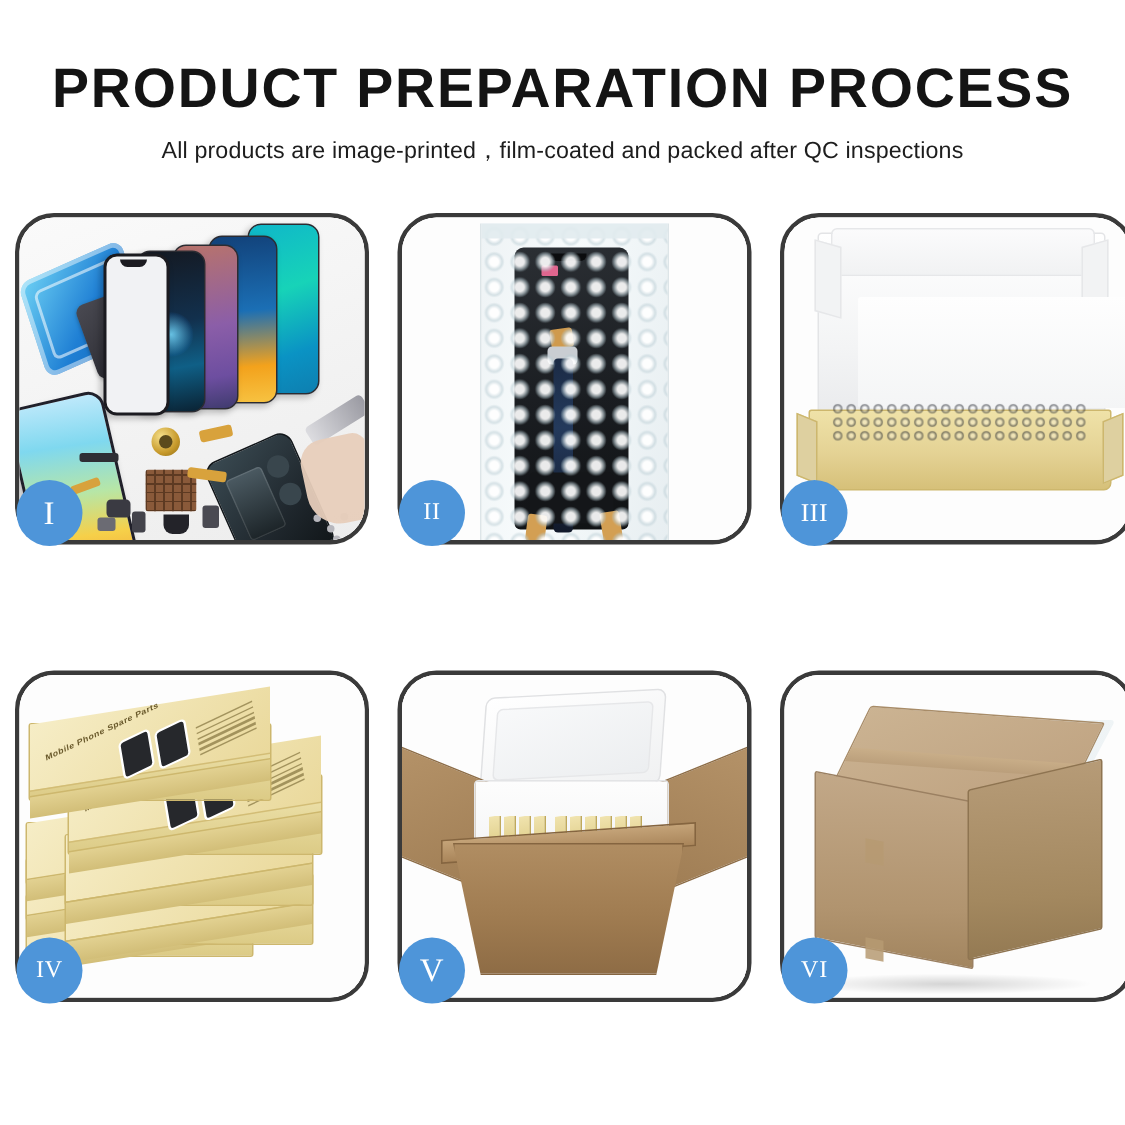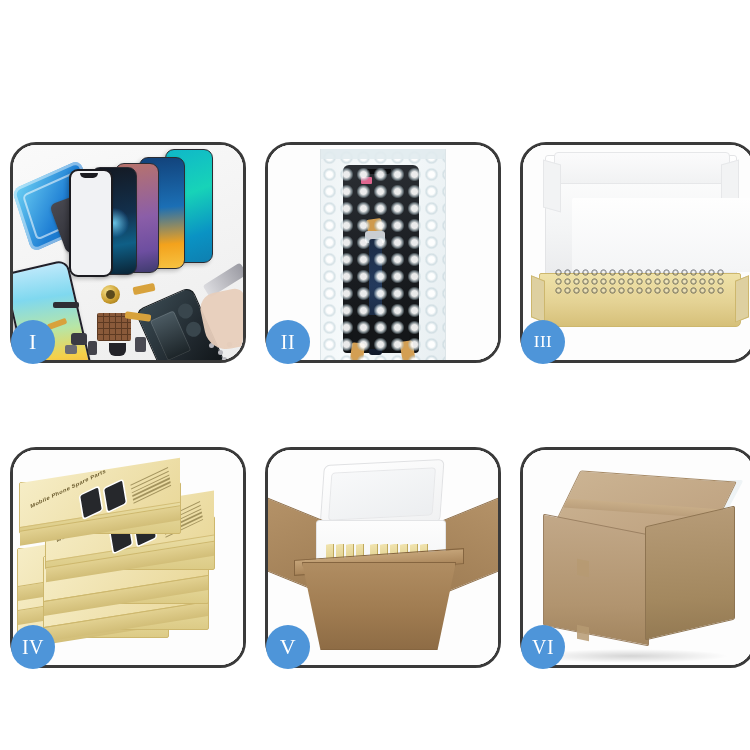--- a/index.html
+++ b/index.html
@@ -37,21 +37,21 @@
     background:#fff;
   }
   .badge{
     position:absolute;left:-2px;bottom:-4px;width:44px;height:44px;
     border-radius:50%;background:#4e95d9;color:#ffffff;
     display:flex;align-items:center;justify-content:center;
     font-family:"Liberation Serif","DejaVu Serif",serif;
     font-size:22px;letter-spacing:.5px;z-index:8;
   }
   .badge.w3{font-size:17px;}
-  .badge.w2{font-size:20px;}
+  .badge.w2{font-size:16px;}
 
   
   .p1{background:#f7f7f7;}
   .p1-bg{position:absolute;inset:0;background:linear-gradient(160deg,#fafafa,#f2f2f2 60%,#ededed);}
   .adh{
     position:absolute;left:6px;top:28px;width:74px;height:66px;
     background:linear-gradient(135deg,#6fd3f5,#1f7fd4 55%,#0e63b4);
     border-radius:8px;transform:rotate(-18deg) skewY(-6deg);
     box-shadow:inset 0 0 0 3px rgba(255,255,255,.45);
   }
@@ -313,20 +313,24 @@
   .shadow6{
     position:absolute;left:10px;bottom:2px;width:196px;height:14px;
     background:radial-gradient(ellipse at 50% 50%,rgba(0,0,0,.16),transparent 70%);
   }
 </style>
 </head>
 <body>
 
 <div class="page">
 
+  <div class="header">
+    <div class="title">PRODUCT PREPARATION PROCESS</div>
+    <div class="subtitle">All products are image-printed，film-coated and packed after QC inspections</div>
+  </div>
 
   <div class="grid">
 
     <div class="panel">
       <div class="panel-inner p1">
         <div class="p1-bg"></div>
         <div class="adh"></div>
         <div class="adh-phone"></div>
         <div class="fan">
           <div class="ph a"></div>

